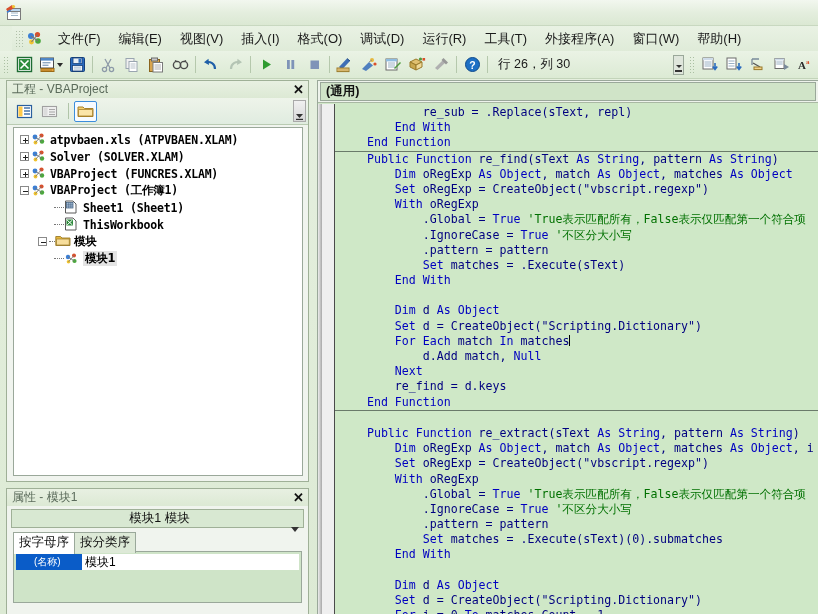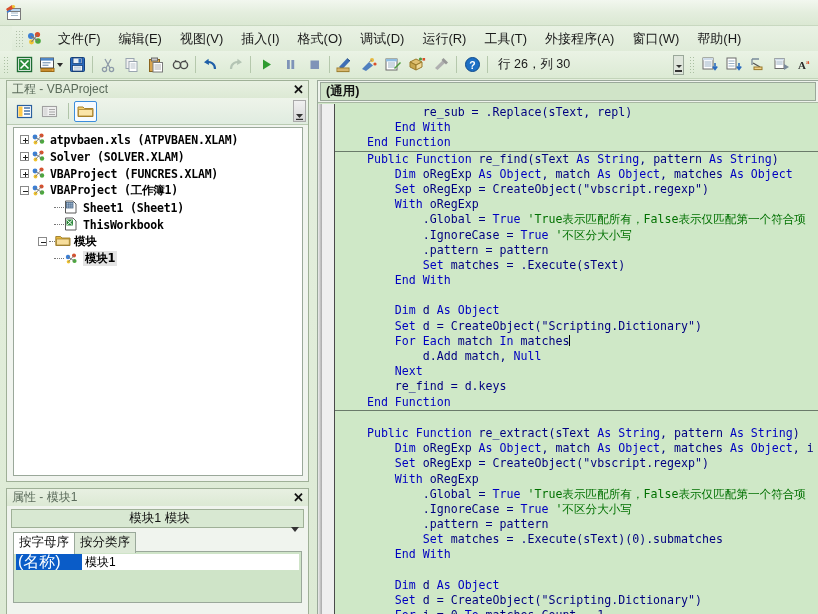--- a/index.html
+++ b/index.html
@@ -155,21 +155,21 @@
     font-size: 12.5px; padding: 1px 5px 2px 5px; border: 1px solid #9aa89a; border-bottom: none;
     background: #dde9d7; color:#111; margin-right: -1px;
   }
   .prop-tab.active { background: #ffffff; position: relative; z-index: 2; padding-bottom: 3px;}
   #prop-grid {
     margin: 0 6px; height: 52px; border: 1px solid #9aa89a; background: #cfe4c8;
     padding: 2px;
   }
   .prop-row { display: flex; height: 16px; align-items: stretch; }
   .prop-key {
-    width: 66px; background: #0a5cc8; color: #fff; font-size: 16px; padding-left: 2px;
+    width: 66px; background: #0a5cc8; color: #fff; font-size: 10px; padding-left: 18px;
     display:flex; align-items:center; flex:none;
   }
   .prop-val {
     flex: 1; background: #ffffff; color: #000; font-size: 12px; padding-left: 3px;
     display:flex; align-items:center;
   }
 
   
   #code {
     position: absolute; left: 317px; top: 80px; width: 501px; height: 534px;

